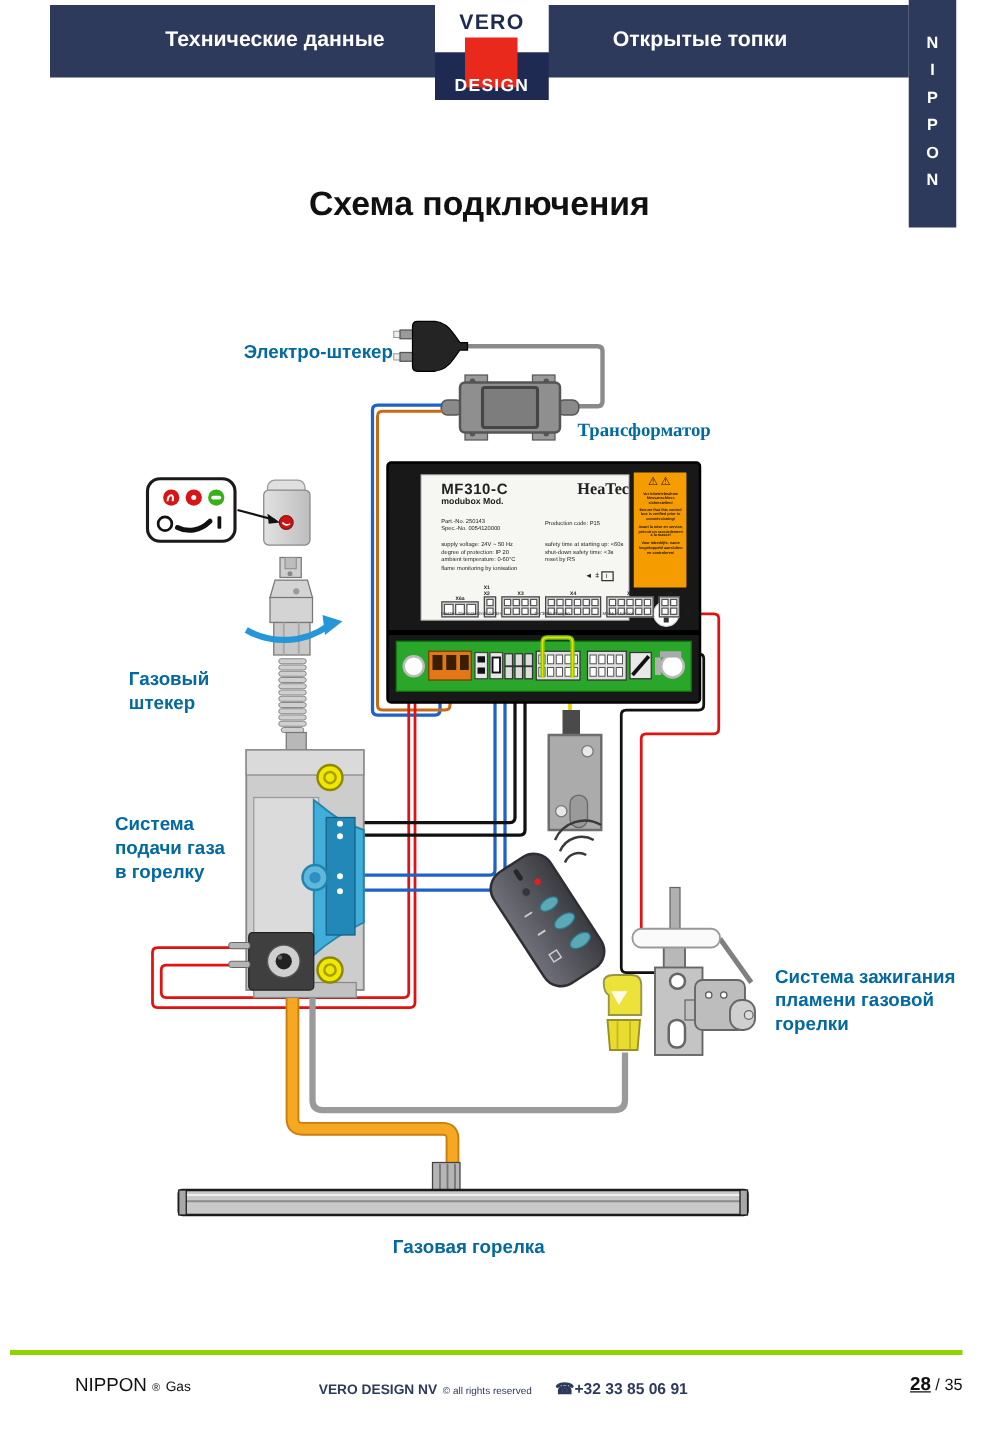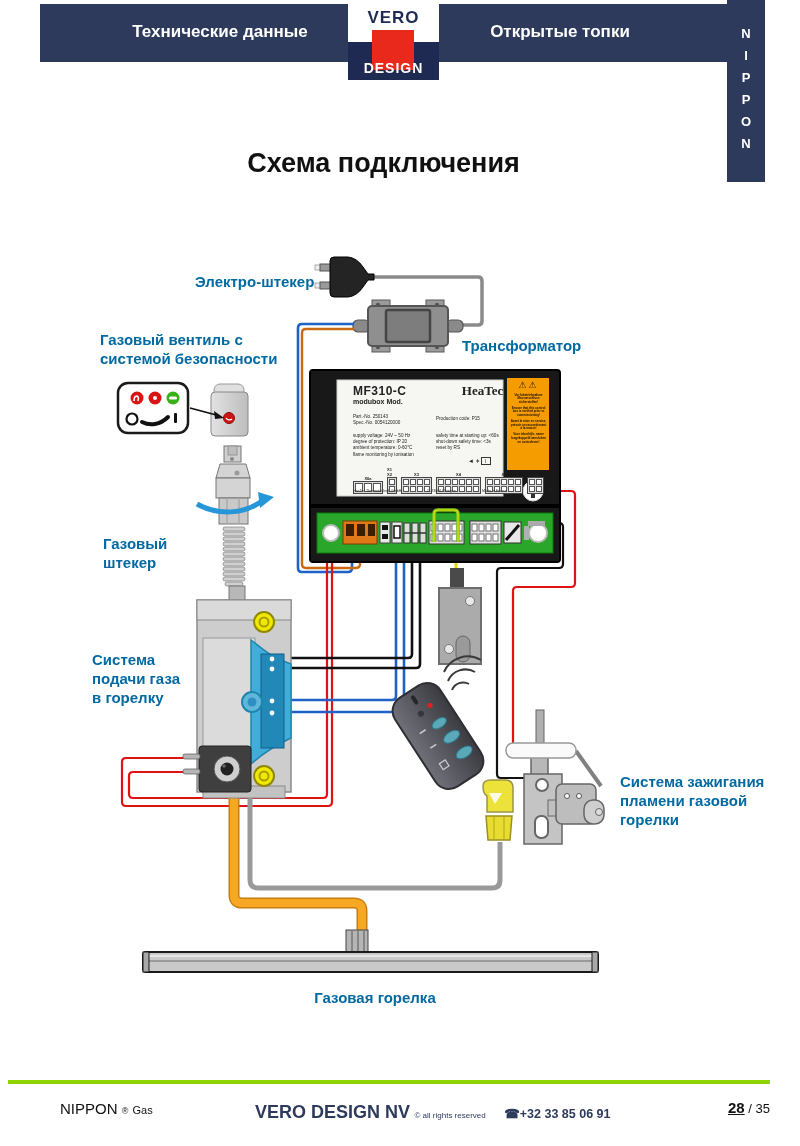--- a/index.html
+++ b/index.html
@@ -57,21 +57,21 @@
            text-align:center;color:#1d1000;overflow:hidden;}
   .sticker .icons{font-size:9px;line-height:12px;letter-spacing:2px;}
   .sticker p{font-size:3px;line-height:3.6px;margin:2.5px 2px;font-weight:bold;}
 
   
   .f-line{position:absolute;left:8px;top:1080px;width:762px;height:4px;background:#8fd300;}
   .f-nippon{position:absolute;left:60px;top:1100px;font-size:15px;color:#111;}
   .f-nippon .reg{font-size:9px;}
   .f-nippon .gas{font-size:11px;}
   .f-center{position:absolute;left:255px;top:1102px;color:#2e3a5c;white-space:nowrap;}
-  .f-company{font-weight:bold;font-size:18px;}
+  .f-company{font-weight:bold;font-size:11px;}
   .f-rights{font-size:8px;margin-top:40px;}
   .f-phone{font-weight:bold;font-size:12.5px;margin-left:14px;}
   .f-page{position:absolute;left:660px;top:1099px;width:110px;text-align:right;color:#111;font-size:13px;}
   .f-page .cur{font-weight:bold;font-size:15px;text-decoration:underline;}
 </style>
 </head>
 <body>
 
 <div class="page">
 
@@ -368,25 +368,21 @@
       <line x1="364" y1="691" x2="364" y2="713" stroke="#777" stroke-width="1.5"></line>
       <rect x="143" y="712" width="455" height="20" rx="3" fill="#c9c9c9" stroke="#1a1a1a" stroke-width="2"></rect>
       <line x1="147" y1="716" x2="594" y2="716" stroke="#efefef" stroke-width="1.5"></line>
       <line x1="147" y1="721" x2="594" y2="721" stroke="#8a8a8a" stroke-width="1.5"></line>
       <rect x="143" y="712" width="6" height="20" fill="#a8a8a8" stroke="#1a1a1a"></rect>
       <rect x="592" y="712" width="6" height="20" fill="#a8a8a8" stroke="#1a1a1a"></rect>
     </g>
   </svg>
 
   <div class="dlabel" style="left:195px;top:272px;">Электро-штекер</div>
-  <div class="dlabel" style="left:462px;top:336px;">Трансформатор</div>
-  <div class="dlabel" style="left:100px;top:330px;">
-    <div>Газовый вентиль с</div>
-    <div>системой безопасности</div>
-  </div>
+  <div class="dlabel" style="left:462px;top:336px;font-family:Liberation Serif, serif;">Трансформатор</div>
   <div class="dlabel" style="left:103px;top:514px;margin-top:20px;">
     <div>Газовый</div>
     <div>штекер</div>
   </div>
   <div class="dlabel" style="left:92px;top:650px;">
     <div>Система</div>
     <div>подачи газа</div>
     <div>в горелку</div>
   </div>
   <div class="dlabel" style="left:620px;top:772px;">

